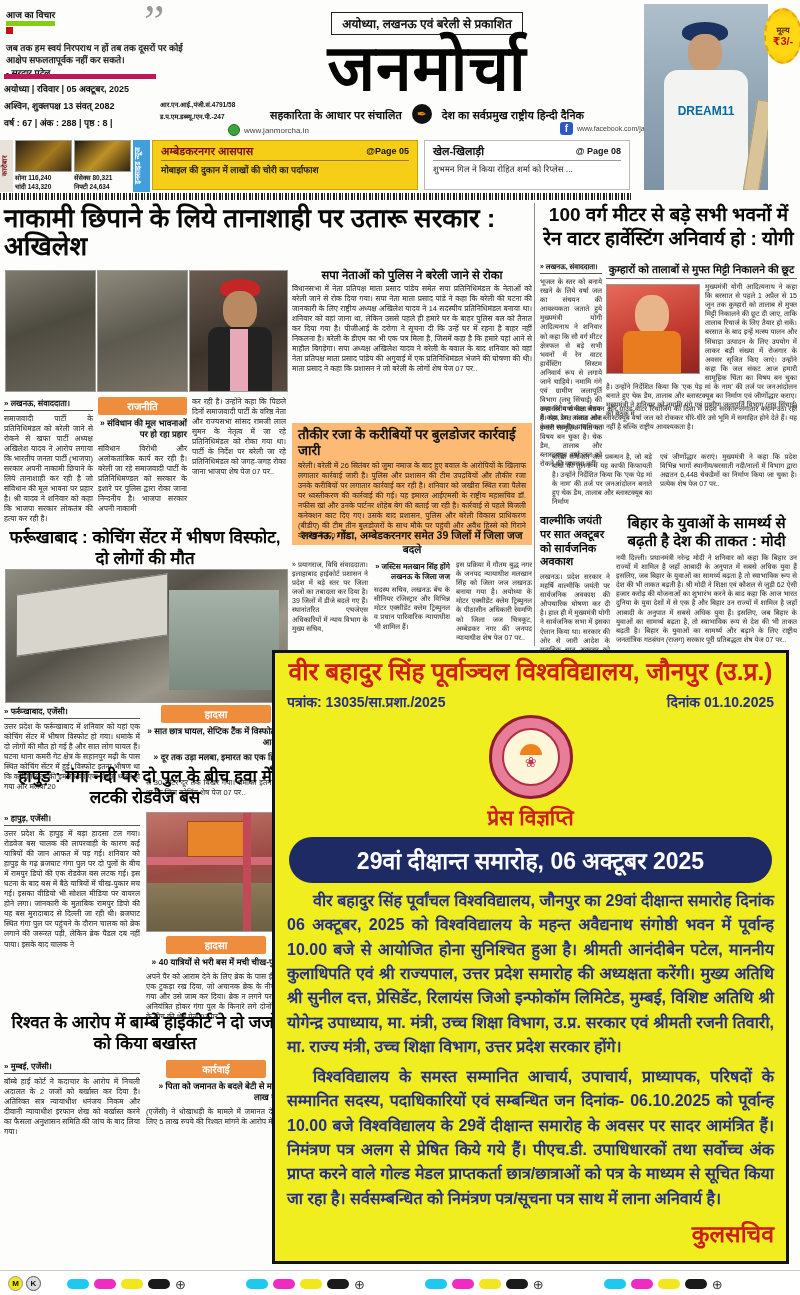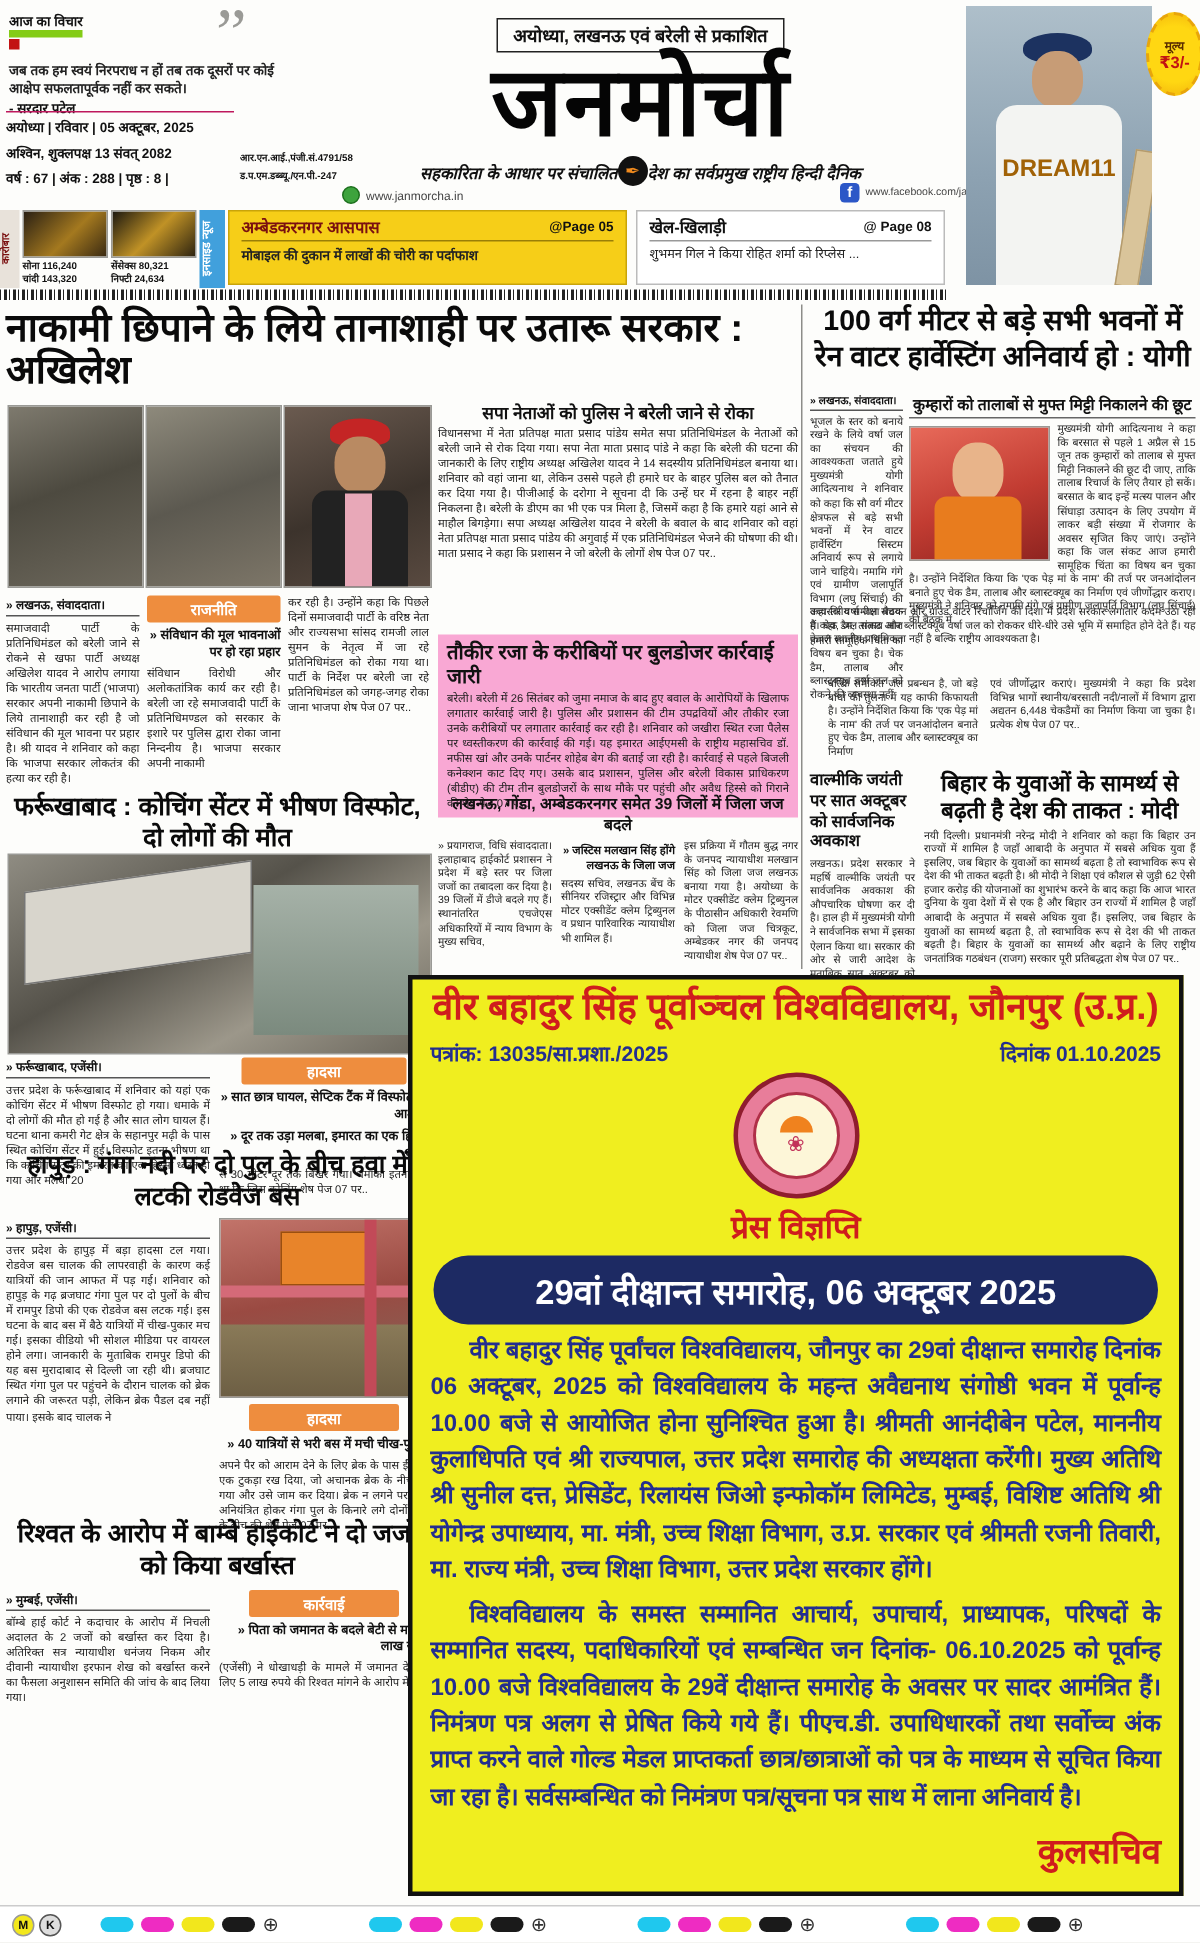--- a/index.html
+++ b/index.html
@@ -13,71 +13,71 @@
   .tag{background:#ee8d3e;color:#fff;font-weight:bold;text-align:center;font-size:10px;padding:2px 0;border-radius:2px;margin-bottom:3px;}
   .bl{font-weight:bold;font-size:8.5px;line-height:1.28;margin:2px 0 4px 0;color:#111;text-align:right;}
   .h-main{font-weight:bold;font-size:26px;line-height:1.08;color:#0a0a0a;}
   .h-right{font-weight:bold;font-size:19px;line-height:1.25;color:#0a0a0a;}
   .h-sec{font-weight:bold;font-size:17px;line-height:1.25;color:#0a0a0a;}
   .h-mid{font-weight:bold;font-size:15px;line-height:1.2;color:#0a0a0a;}
   .subhead-bar{background:#f8e3cc;color:#33200e;font-weight:bold;font-size:11px;padding:3px 4px;}
   .ph{border:1px solid #9a9a96;}
   .barcode{background:repeating-linear-gradient(90deg,#222 0 1px,#fff 1px 3px,#222 3px 5px,#fff 5px 6px);}
   .vrule{background:#8d8d89;width:1px;}
-  .peachbox{background:#f9a8d4;padding:4px 6px;}
+  .peachbox{background:#fdba74;padding:4px 6px;}
   .vert{writing-mode:vertical-rl;transform:rotate(180deg);}
   .dot{display:inline-block;width:22px;height:10px;border-radius:5px;margin-right:5px;vertical-align:middle;}
   .reg-mark{display:inline-block;font-size:13px;color:#333;vertical-align:middle;}
   .adbody{font-weight:bold;color:#232e8f;font-size:16px;line-height:1.52;text-align:justify;}
 </style>
 </head>
 <body>
 
 <div class="page">
 
   <div class="abs" style="left:6px;top:4px;width:200px;">
     <div style="font-weight:bold;font-size:9px;border-bottom:5px solid #84cc16;display:inline-block;">आज का विचार</div>
     <div style="width:7px;height:7px;background:#c21313;margin-top:1px;"></div>
     <div class="abs" style="left:138px;top:2px;font-size:46px;color:#9a9a96;font-family:'Liberation Serif','DejaVu Serif',serif;line-height:0.7;">”</div>
     <div style="margin-top:8px;font-weight:bold;font-size:9px;line-height:1.35;color:#222;width:178px;">जब तक हम स्वयं निरपराध न हों तब तक दूसरों पर कोई आक्षेप सफलतापूर्वक नहीं कर सकते।</div>
     <div style="font-weight:bold;font-size:9px;text-align:left;width:160px;">- सरदार पटेल</div>
   </div>
-  <div class="abs" style="left:4px;top:74px;width:152px;border-top:1px solid #be185d;padding-top:3px;">
+  <div class="abs" style="left:4px;top:74px;width:152px;border-top:5px solid #be185d;padding-top:3px;">
     <div style="font-weight:bold;font-size:9px;">अयोध्या | रविवार | 05 अक्टूबर, 2025</div>
     <div style="font-weight:bold;font-size:9px;margin-top:4px;">अश्विन, शुक्लपक्ष 13 संवत् 2082</div>
     <div style="font-weight:bold;font-size:9px;margin-top:4px;">वर्ष : 67 | अंक : 288 | पृष्ठ : 8 |</div>
   </div>
   <div class="abs" style="left:160px;top:100px;width:80px;">
     <div style="font-size:6.5px;font-weight:bold;">आर.एन.आई.,पंजी.सं.4791/58</div>
     <div style="font-size:6.5px;font-weight:bold;margin-top:3px;">ड.प.एम.डब्ब्यू./एन.पी.-247</div>
   </div>
 
   <div class="abs ctr" style="left:212px;top:12px;width:430px;">
     <span style="display:inline-block;border:1px solid #222;padding:2px 10px;font-weight:bold;font-size:12px;">अयोध्या, लखनऊ एवं बरेली से प्रकाशित</span>
     <div style="font-weight:900;font-size:64px;line-height:1.05;letter-spacing:1px;color:#050505;">जनमोर्चा</div>
-    <div style="display:flex;align-items:center;justify-content:center;margin-top:2px;font-style:italic;">
+    <div style="display:flex;align-items:center;justify-content:center;gap:10px;margin-top:2px;">
       <span style="font-weight:bold;font-size:11px;">सहकारिता के आधार पर संचालित</span>
       <span style="display:inline-flex;width:20px;height:20px;border-radius:50%;background:#111;color:#f08a1e;align-items:center;justify-content:center;font-size:12px;">✒</span>
       <span style="font-weight:bold;font-size:11px;">देश का सर्वप्रमुख राष्ट्रीय हिन्दी दैनिक</span>
     </div>
   </div>
   <div class="abs" style="left:228px;top:124px;display:flex;align-items:center;gap:4px;">
     <span style="display:inline-block;width:10px;height:10px;border-radius:50%;background:#3da33d;border:1px solid #1d701d;"></span>
     <span style="font-size:8px;color:#444;">www.janmorcha.in</span>
   </div>
   <div class="abs" style="left:560px;top:122px;display:flex;align-items:center;gap:4px;">
     <span style="display:inline-flex;width:13px;height:13px;border-radius:3px;background:#2c57c7;color:#fff;align-items:center;justify-content:center;font-weight:bold;font-size:10px;">f</span>
     <span style="font-size:7px;color:#444;">www.facebook.com/janmorcha</span>
   </div>
 
   <div class="abs" style="left:644px;top:4px;width:124px;height:186px;background:linear-gradient(180deg,#aebfca,#8da2b2 60%,#7e93a4);overflow:hidden;">
     <div style="position:absolute;left:38px;top:18px;width:46px;height:20px;background:#1c3260;border-radius:50% 50% 40% 40%;"></div>
     <div style="position:absolute;left:44px;top:30px;width:34px;height:38px;background:#c79c76;border-radius:45%;"></div>
     <div style="position:absolute;left:20px;top:66px;width:84px;height:120px;background:#f3f4f2;border-radius:14px 14px 0 0;">
-      <div style="text-align:center;margin-top:34px;font-weight:900;font-size:16px;color:#a16207;">DREAM11</div>
+      <div style="text-align:center;margin-top:34px;font-weight:900;font-size:12px;color:#0369a1;">DREAM11</div>
     </div>
     <div style="position:absolute;right:2px;top:96px;width:14px;height:90px;background:#d9c49a;transform:rotate(9deg);border:1px solid #b49b6d;"></div>
   </div>
   <div class="abs ctr" style="left:764px;top:8px;width:34px;height:52px;background:radial-gradient(circle,#ffd712 60%,#f3b70c);border-radius:50%;border:2px dashed #e8a50a;display:flex;flex-direction:column;align-items:center;justify-content:center;">
     <span style="font-weight:bold;font-size:8px;color:#5a2d00;">मूल्य</span>
     <span style="font-weight:900;font-size:11px;color:#c21313;">₹3/-</span>
   </div>
 
   <div class="abs vert" style="left:0px;top:140px;height:52px;width:13px;background:#e8e2da;font-weight:bold;font-size:7px;color:#7a1010;text-align:center;">कारोबार</div>
   <div class="abs ph" style="left:15px;top:140px;width:55px;height:30px;background:linear-gradient(135deg,#2a2014,#a4791f 55%,#3a2a12);"></div>

